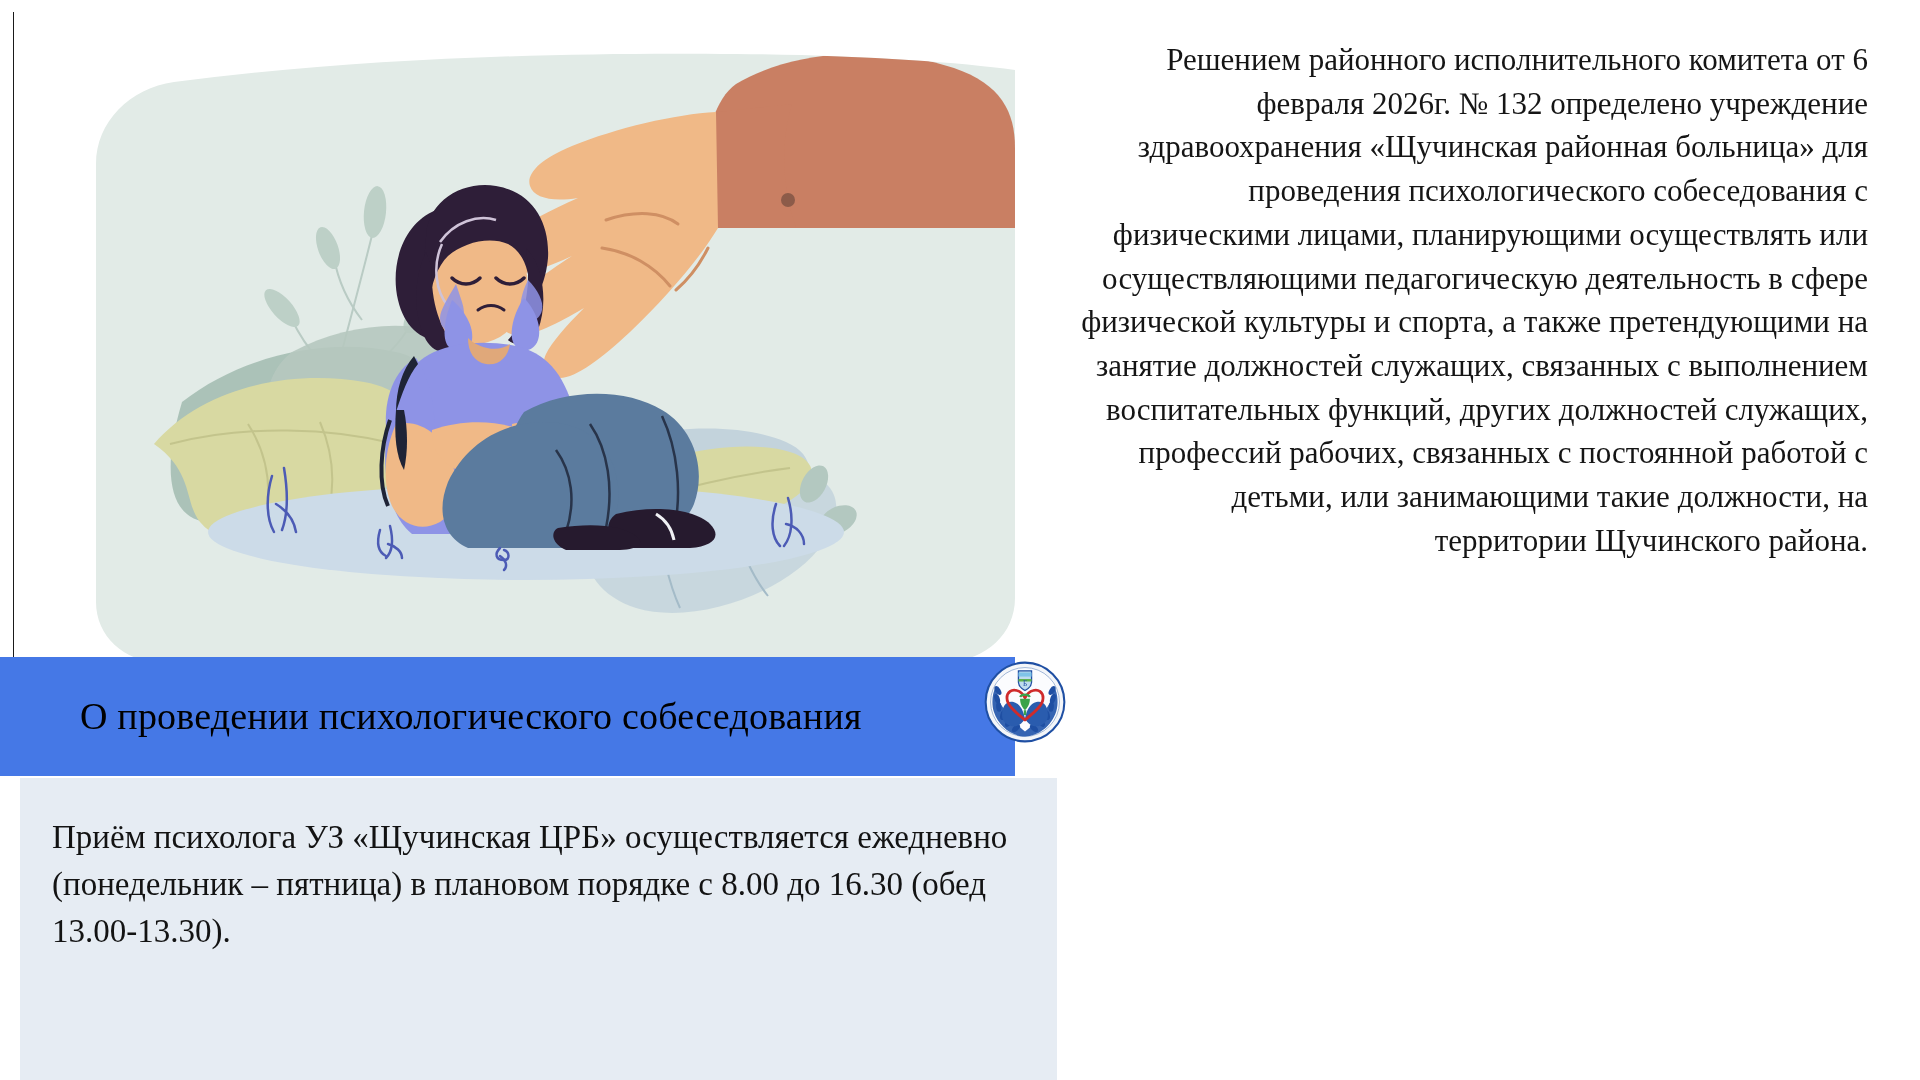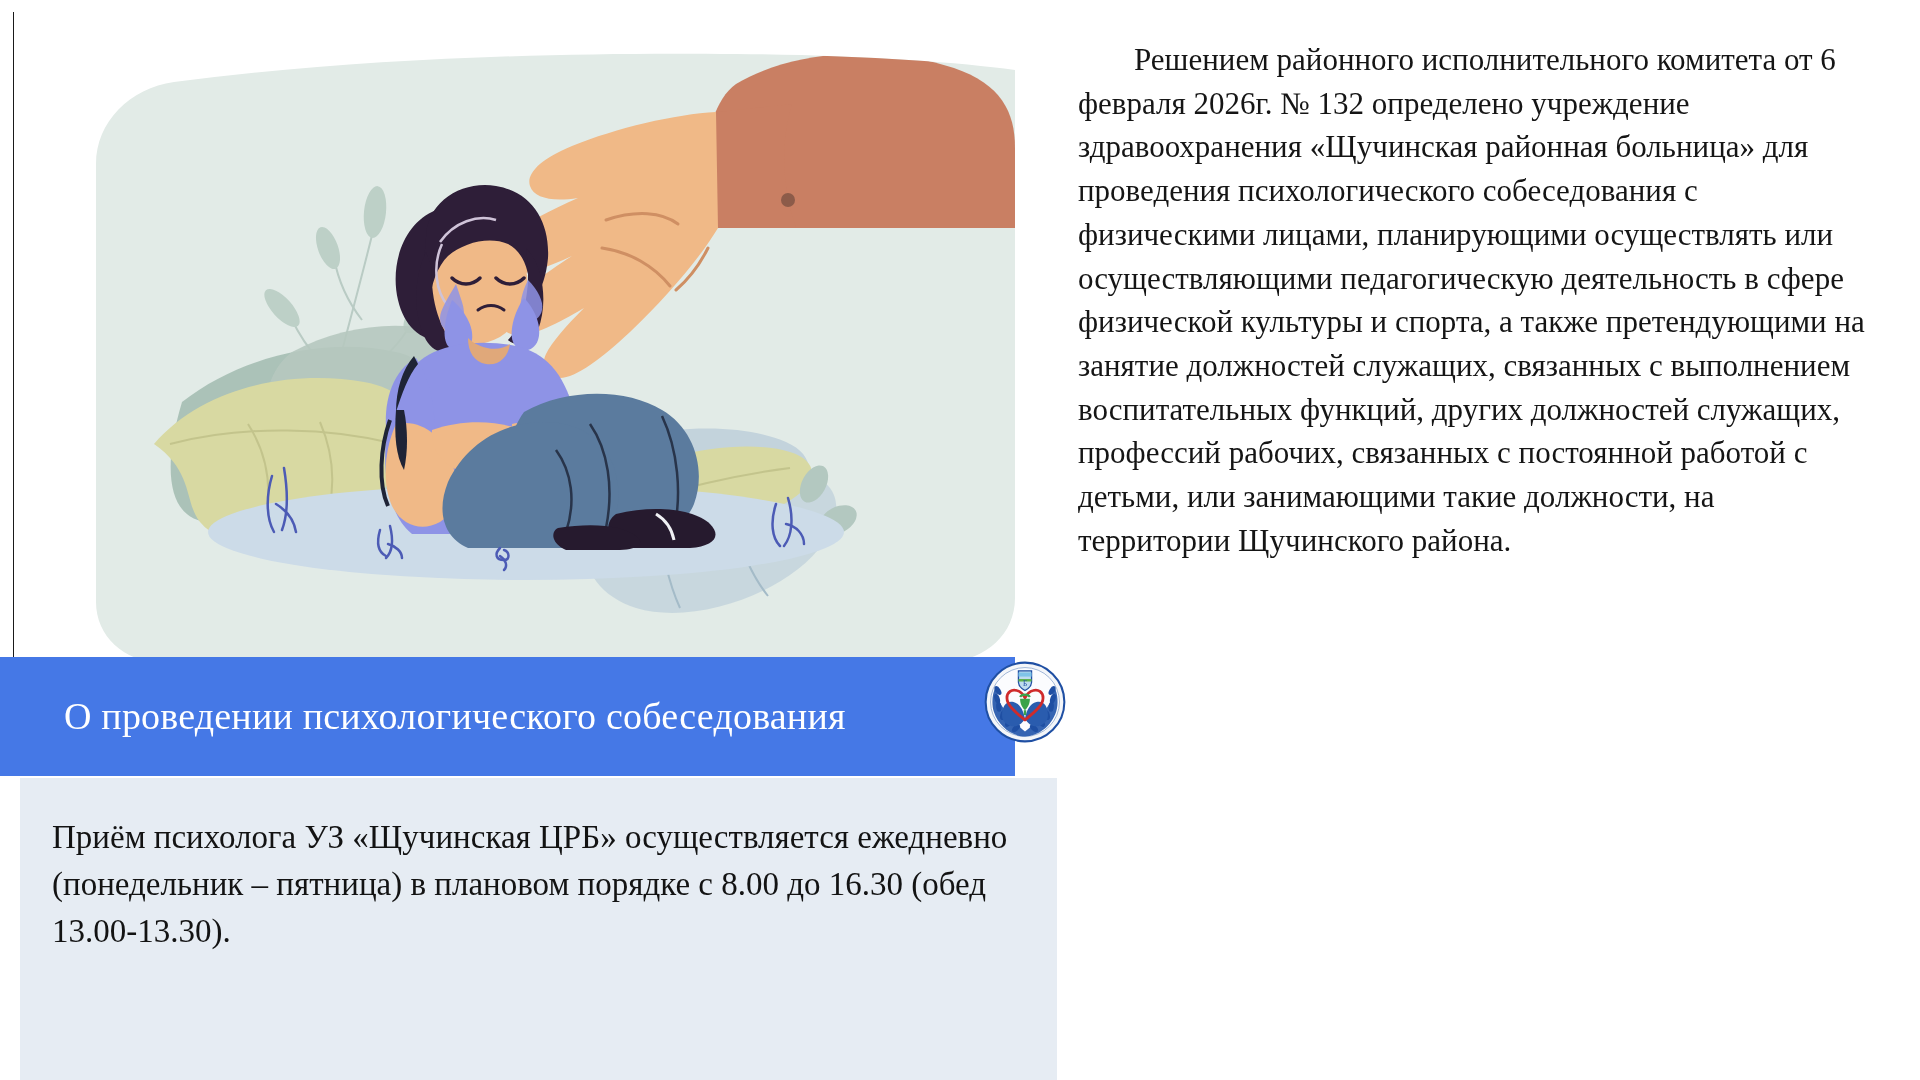--- a/index.html
+++ b/index.html
@@ -41,24 +41,24 @@
     position: absolute;
     left: 0;
     top: 657px;
     width: 1015px;
     height: 119px;
     background: #4578e6;
     display: flex;
     align-items: center;
   }
   .title-text {
-    color: #ffffff;
+    color: #000000;
     font-size: 38px;
     line-height: 1.1;
-    padding-left: 64px;
+    padding-left: 80px;
     white-space: nowrap;
     letter-spacing: 0.2px;
   }
 
   
   .emblem {
     position: absolute;
     left: 984px;
     top: 661px;
     width: 82px;
@@ -88,21 +88,21 @@
   
   .body-col {
     position: absolute;
     left: 1078px;
     top: 38px;
     width: 790px;
     font-size: 31px;
     line-height: 1.41;
     color: #151515;
     text-indent: 56px;
-    text-align: left;
+    text-align: right;
   }
 </style>
 </head>
 <body>
 
 <div class="left-rule"></div>
 
 <div class="illustration">
   <svg viewBox="0 0 919 610" xmlns="http://www.w3.org/2000/svg">
     <defs>

